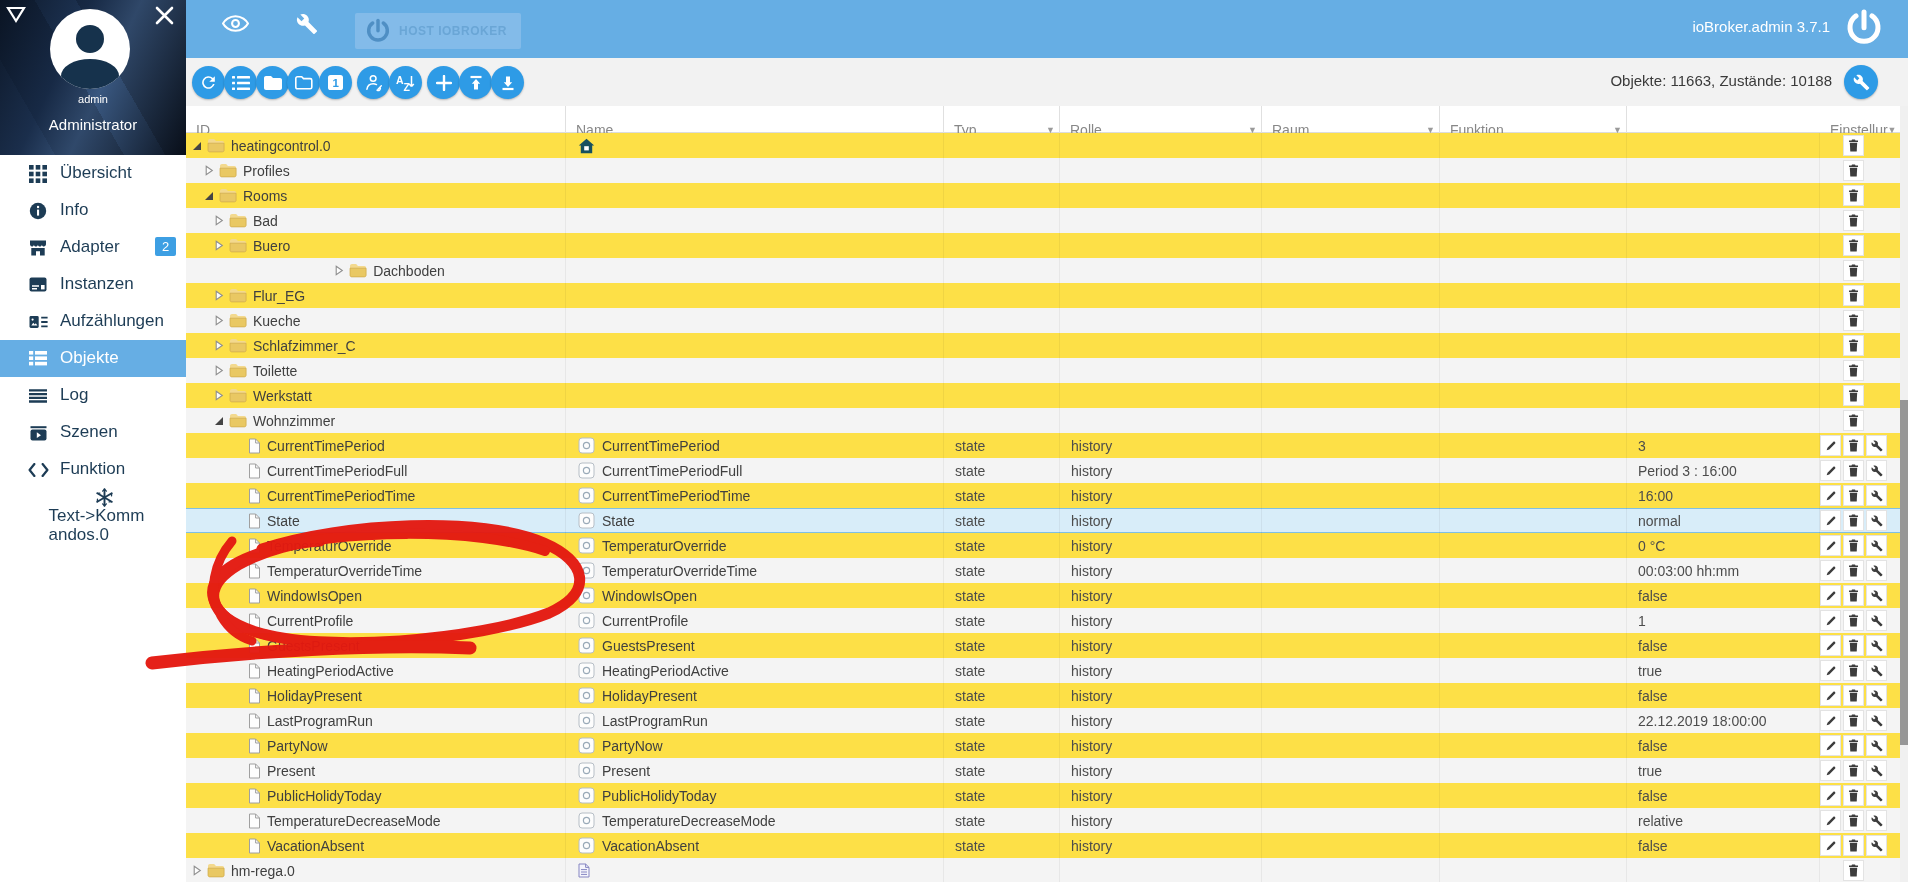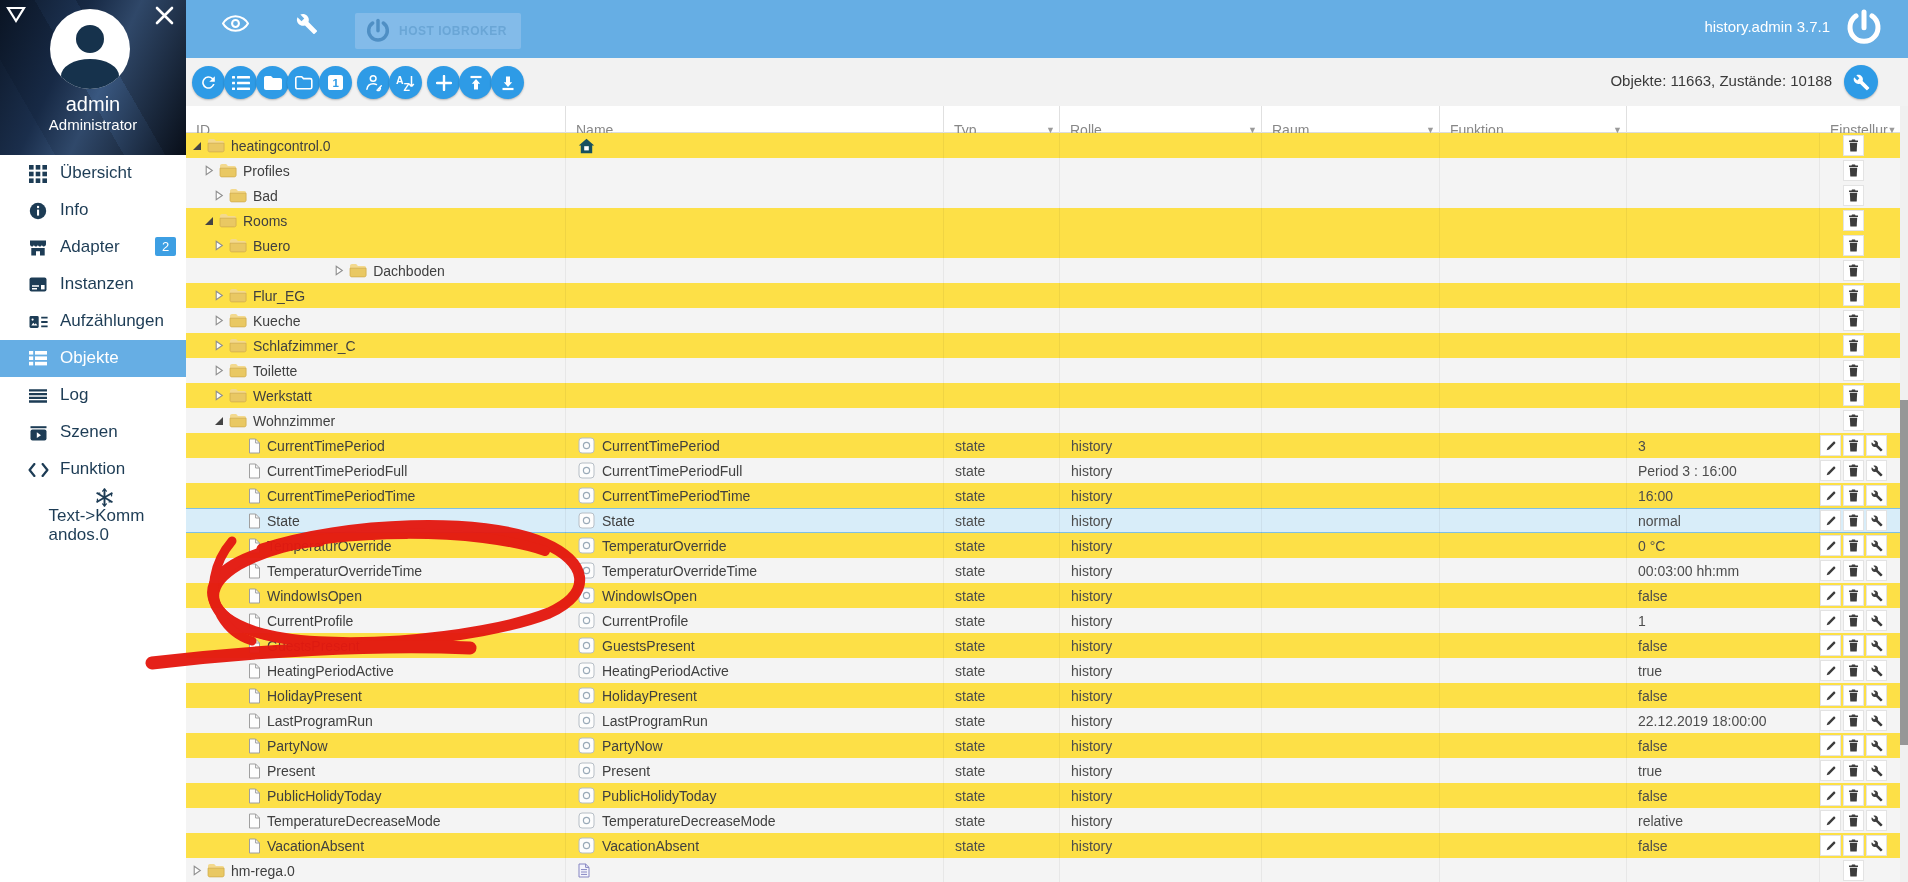--- a/index.html
+++ b/index.html
@@ -20,21 +20,21 @@
   .userbox{position:absolute;left:0;top:0;width:186px;height:155px;
      background:
        linear-gradient(115deg, rgba(10,20,35,.92) 0%, rgba(25,45,75,.85) 35%, rgba(60,90,130,.75) 55%, rgba(8,14,24,.95) 100%),
        linear-gradient(60deg,#22344e 0 20%,#0c1524 20% 45%,#31507a 45% 60%,#0a111d 60% 100%);
   }
   .userbox .nabla{position:absolute;left:6px;top:6px;}
   .userbox .close-x{position:absolute;right:12px;top:6px;cursor:pointer;}
   .avatar{position:absolute;left:50px;top:9px;width:80px;height:80px;border-radius:50%;background:#fff;overflow:hidden;}
   .avatar .head{position:absolute;left:26px;top:16px;width:28px;height:28px;border-radius:50%;background:#16324c;}
   .avatar .body{position:absolute;left:11px;top:50px;width:58px;height:34px;border-radius:50%;background:#16324c;}
-  .uname{position:absolute;left:0;top:93px;width:186px;text-align:center;color:#fff;font-size:20px;}
+  .uname{position:absolute;left:0;top:93px;width:186px;text-align:center;color:#fff;font-size:11px;}
   .urole{position:absolute;left:0;top:116px;width:186px;text-align:center;color:#fff;font-size:15px;}
 
   
   .sidebar{position:absolute;left:0;top:155px;width:186px;bottom:0;background:#fff;}
   .side-item{position:relative;height:37px;display:flex;align-items:center;cursor:pointer;color:#1d3c55;font-size:17px;}
   .side-item .s-ic{width:30px;margin-left:23px;display:flex;justify-content:center;}
   .side-item .s-lbl{margin-left:7px;line-height:1.1;}
   .side-item.sel{background:#66aee4;color:#fff;}
   .side-item .badge{position:absolute;right:10px;top:8px;background:#3d9fe3;color:#fff;font-size:13px;
       min-width:13px;text-align:center;padding:2px 4px;border-radius:2px;}
@@ -100,21 +100,21 @@
     </span>
     <div class="host-btn">
       <span style="color:#4f8fc4;display:flex;">
         <svg width="26" height="26" viewBox="0 0 24 24">
             <path d="M12 2.2v9.6" stroke="currentColor" stroke-width="3.2" stroke-linecap="round" fill="none"></path>
             <path d="M7.1 4.6a8.6 8.6 0 1 0 9.8 0" fill="none" stroke="currentColor" stroke-width="3.2" stroke-linecap="round"></path>
           </svg>
       </span>
       <span class="host-label">HOST IOBROKER</span>
     </div>
-    <span class="version">history.admin 3.7.1</span>
+    <span class="version">ioBroker.admin 3.7.1</span>
     <span class="logo-power">
       <svg width="40" height="40" viewBox="0 0 24 24">
           <path d="M12 2.4v9.4" stroke="#fff" stroke-width="3" stroke-linecap="round" fill="none"></path>
           <path d="M7.2 4.7a8.4 8.4 0 1 0 9.6 0" fill="none" stroke="#fff" stroke-width="3" stroke-linecap="round"></path>
         </svg>
     </span>
   </div>
 
   <div class="userbox">
     <span class="nabla">
@@ -443,66 +443,66 @@
             <div class="act-box lone">
               <span style="display:flex">
                 <svg width="11" height="13" viewBox="0 0 11 13">
                   <path d="M4 .4h3l.5 1H10V3H1V1.4h2.5z" fill="#3d3d3d"></path>
                   <path d="M1.8 3.8h7.4l-.5 8.8H2.3z" fill="#3d3d3d"></path>
                 </svg>
               </span>
             </div>
           </div>
         </div>
+        <div class="trow odd">
+          <div class="td idc" style="padding-left: 16px;">
+            <span class="exp">
+              <svg width="10" height="10" viewBox="0 0 10 10">
+                <path d="M9 1v8H1z" fill="#444"></path>
+              </svg>
+            </span>
+            <span class="tree-ic">
+              <svg width="18" height="15" viewBox="0 0 18 15">
+                <path d="M1 3.1C1 2 1.8 1.1 3 1.1h4.1L9 3.1h6.3c1.1 0 1.8.7 1.8 1.8v7.2c0 1.1-.7 1.8-1.8 1.8H2.8c-1.1 0-1.8-.7-1.8-1.8z" fill="#f3d98e"></path>
+                <path d="M1 5.2h16.1v6.9c0 1.1-.7 1.8-1.8 1.8H2.8c-1.1 0-1.8-.7-1.8-1.8z" fill="#e9c863" stroke="#cfa949" stroke-width=".7"></path>
+              </svg>
+            </span>
+            <span>Rooms</span>
+          </div>
+          <div class="td namec"></div>
+          <div class="td typc"></div>
+          <div class="td rollec"></div>
+          <div class="td"></div>
+          <div class="td"></div>
+          <div class="td wertc"></div>
+          <div class="td actc">
+            <div class="act-box lone">
+              <span style="display:flex">
+                <svg width="11" height="13" viewBox="0 0 11 13">
+                  <path d="M4 .4h3l.5 1H10V3H1V1.4h2.5z" fill="#3d3d3d"></path>
+                  <path d="M1.8 3.8h7.4l-.5 8.8H2.3z" fill="#3d3d3d"></path>
+                </svg>
+              </span>
+            </div>
+          </div>
+        </div>
         <div class="trow even">
           <div class="td idc" style="padding-left: 26px;">
             <span class="exp">
               <svg width="9" height="11" viewBox="0 0 9 11">
                 <path d="M1.2 1.3 7.3 5.5 1.2 9.7z" fill="#fdfdfd" stroke="#8f8f8f" stroke-width="1.1"></path>
               </svg>
             </span>
             <span class="tree-ic">
               <svg width="18" height="15" viewBox="0 0 18 15">
                 <path d="M1 3.1C1 2 1.8 1.1 3 1.1h4.1L9 3.1h6.3c1.1 0 1.8.7 1.8 1.8v7.2c0 1.1-.7 1.8-1.8 1.8H2.8c-1.1 0-1.8-.7-1.8-1.8z" fill="#f3d98e"></path>
                 <path d="M1 5.2h16.1v6.9c0 1.1-.7 1.8-1.8 1.8H2.8c-1.1 0-1.8-.7-1.8-1.8z" fill="#e9c863" stroke="#cfa949" stroke-width=".7"></path>
               </svg>
             </span>
             <span>Bad</span>
-          </div>
-          <div class="td namec"></div>
-          <div class="td typc"></div>
-          <div class="td rollec"></div>
-          <div class="td"></div>
-          <div class="td"></div>
-          <div class="td wertc"></div>
-          <div class="td actc">
-            <div class="act-box lone">
-              <span style="display:flex">
-                <svg width="11" height="13" viewBox="0 0 11 13">
-                  <path d="M4 .4h3l.5 1H10V3H1V1.4h2.5z" fill="#3d3d3d"></path>
-                  <path d="M1.8 3.8h7.4l-.5 8.8H2.3z" fill="#3d3d3d"></path>
-                </svg>
-              </span>
-            </div>
-          </div>
-        </div>
-        <div class="trow odd">
-          <div class="td idc" style="padding-left: 16px;">
-            <span class="exp">
-              <svg width="10" height="10" viewBox="0 0 10 10">
-                <path d="M9 1v8H1z" fill="#444"></path>
-              </svg>
-            </span>
-            <span class="tree-ic">
-              <svg width="18" height="15" viewBox="0 0 18 15">
-                <path d="M1 3.1C1 2 1.8 1.1 3 1.1h4.1L9 3.1h6.3c1.1 0 1.8.7 1.8 1.8v7.2c0 1.1-.7 1.8-1.8 1.8H2.8c-1.1 0-1.8-.7-1.8-1.8z" fill="#f3d98e"></path>
-                <path d="M1 5.2h16.1v6.9c0 1.1-.7 1.8-1.8 1.8H2.8c-1.1 0-1.8-.7-1.8-1.8z" fill="#e9c863" stroke="#cfa949" stroke-width=".7"></path>
-              </svg>
-            </span>
-            <span>Rooms</span>
           </div>
           <div class="td namec"></div>
           <div class="td typc"></div>
           <div class="td rollec"></div>
           <div class="td"></div>
           <div class="td"></div>
           <div class="td wertc"></div>
           <div class="td actc">
             <div class="act-box lone">
               <span style="display:flex">

